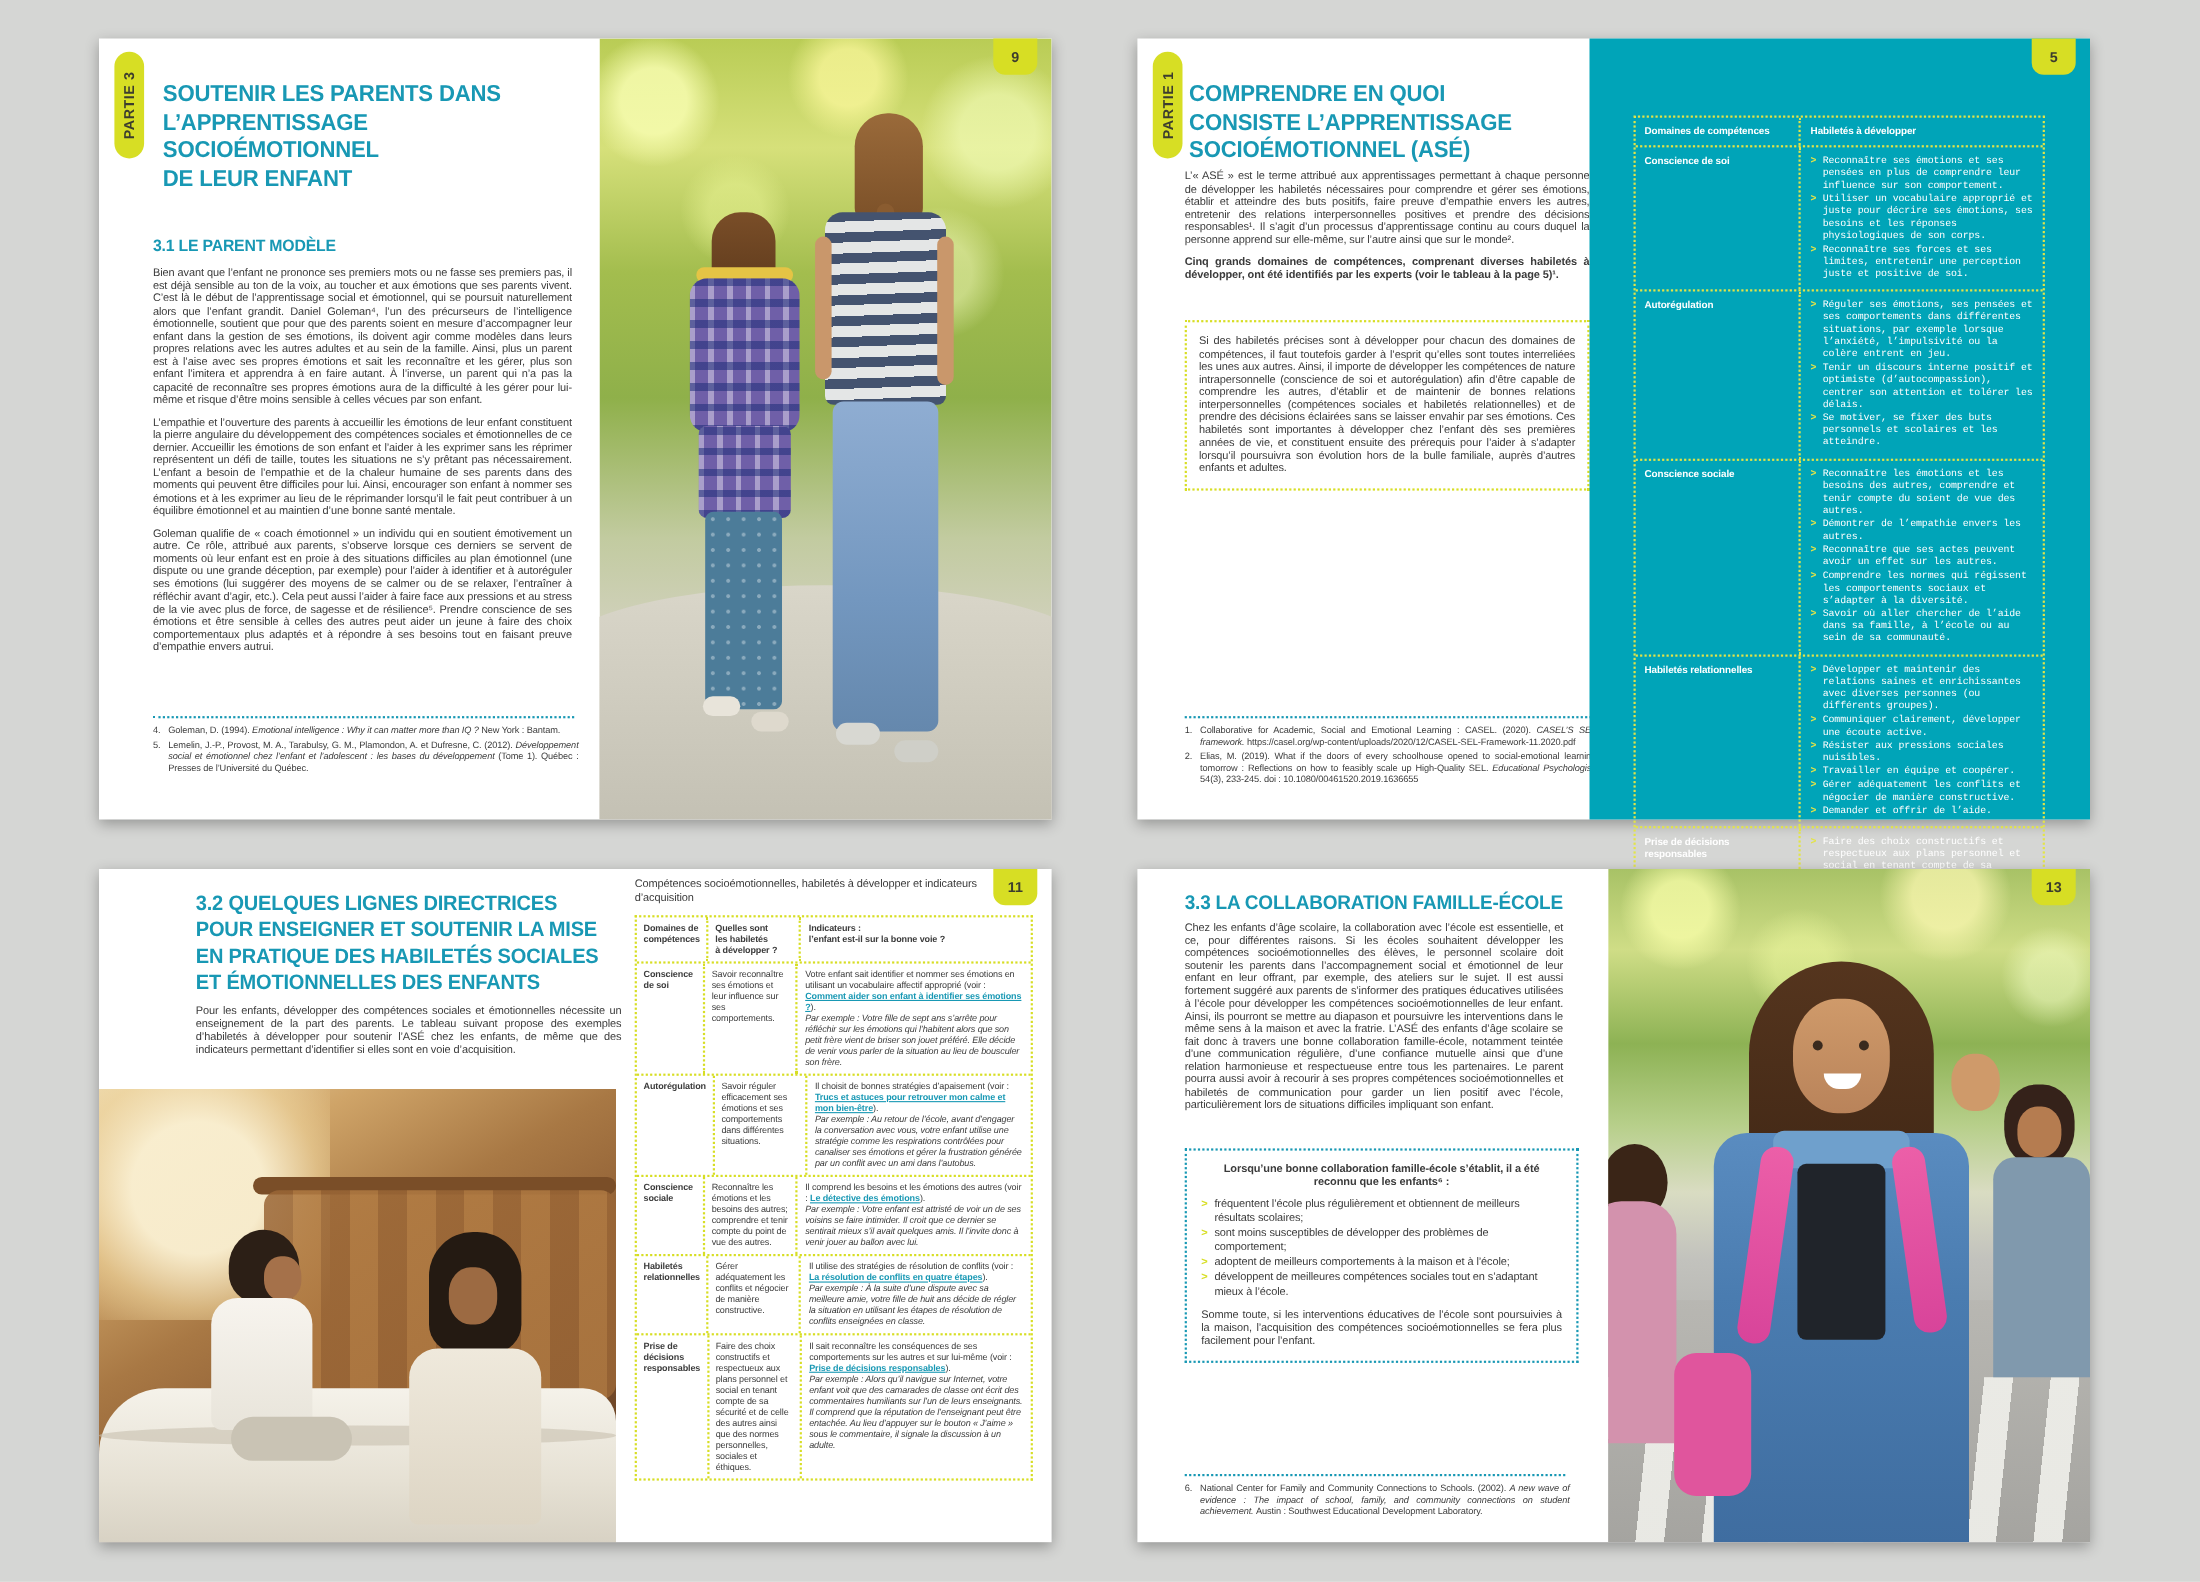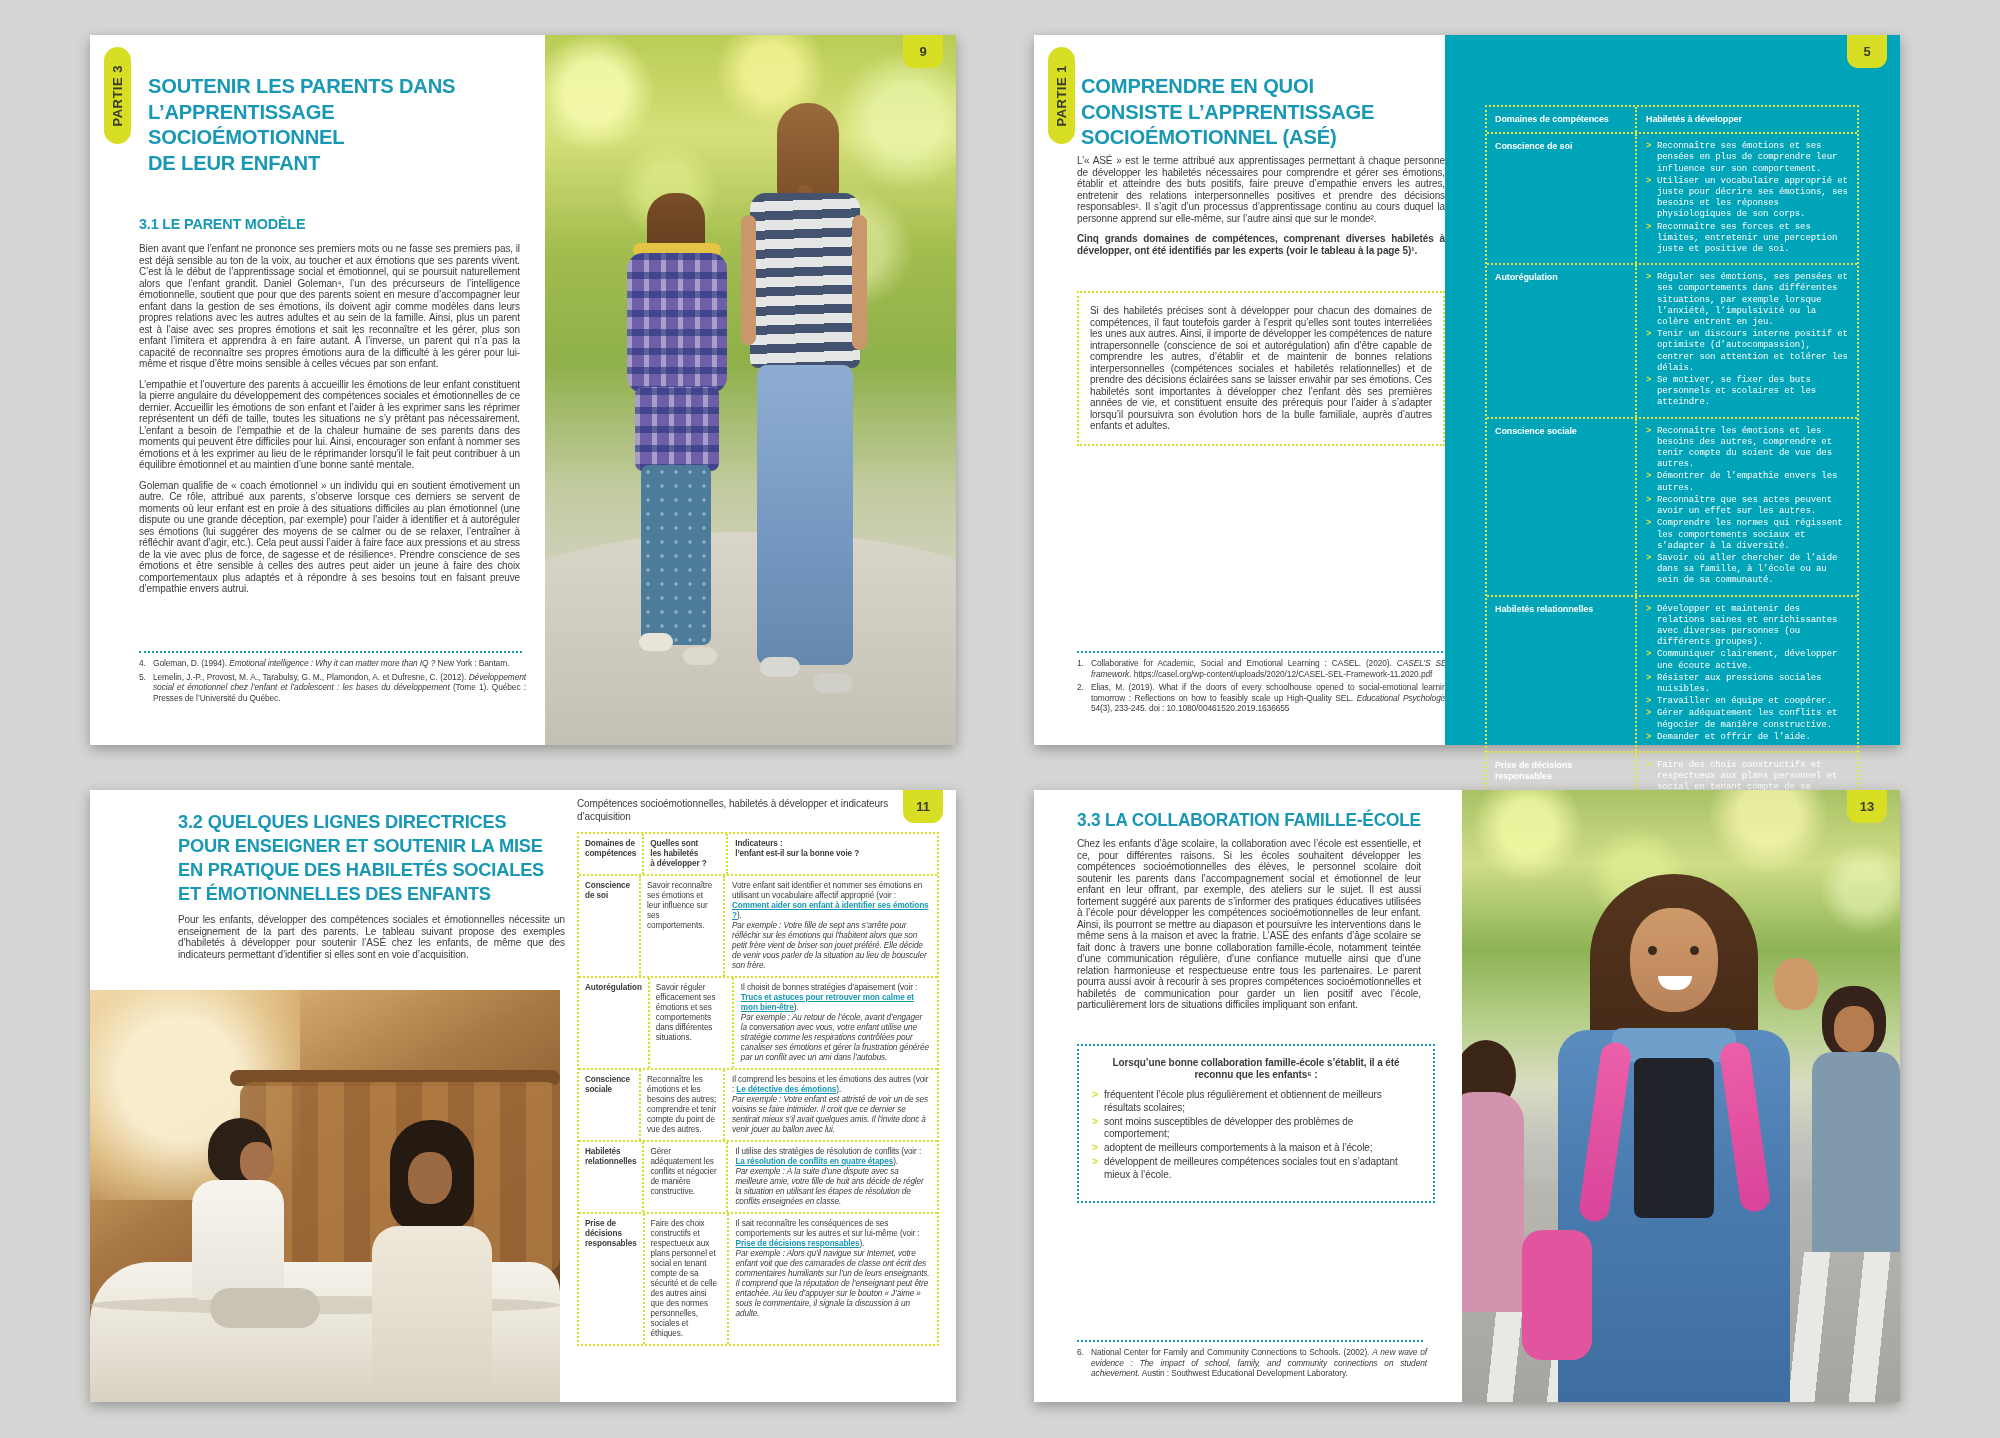--- a/index.html
+++ b/index.html
@@ -307,20 +307,21 @@
       <p class="bodypara">Chez les enfants d’âge scolaire, la collaboration avec l’école est essentielle, et ce, pour différentes raisons. Si les écoles souhaitent développer les compétences socioémotionnelles des élèves, le personnel scolaire doit soutenir les parents dans l’accompagnement social et émotionnel de leur enfant en leur offrant, par exemple, des ateliers sur le sujet. Il est aussi fortement suggéré aux parents de s’informer des pratiques éducatives utilisées à l’école pour développer les compétences socioémotionnelles de leur enfant. Ainsi, ils pourront se mettre au diapason et poursuivre les interventions dans le même sens à la maison et avec la fratrie. L’ASÉ des enfants d’âge scolaire se fait donc à travers une bonne collaboration famille-école, notamment teintée d’une communication régulière, d’une confiance mutuelle ainsi que d’une relation harmonieuse et respectueuse entre tous les partenaires. Le parent pourra aussi avoir à recourir à ses propres compétences socioémotionnelles et habiletés de communication pour garder un lien positif avec l’école, particulièrement lors de situations difficiles impliquant son enfant.</p>
     </div>
     <div class="callout-teal">
       <p class="co-head">Lorsqu’une bonne collaboration famille-école s’établit, il a été reconnu que les enfants⁶ :</p>
       <ul class="co-bullets">
           <li>fréquentent l’école plus régulièrement et obtiennent de meilleurs résultats scolaires;</li>
           <li>sont moins susceptibles de développer des problèmes de comportement;</li>
           <li>adoptent de meilleurs comportements à la maison et à l’école;</li>
           <li>développent de meilleures compétences sociales tout en s’adaptant mieux à l’école.</li>
         </ul>
+      <p class="co-close">Somme toute, si les interventions éducatives de l’école sont poursuivies à la maison, l’acquisition des compétences socioémotionnelles se fera plus facilement pour l’enfant.</p>
     </div>
     <div class="fn-sep"></div>
     <ol class="fns">
       <li class="fn">
         <span class="fn-num">6.</span>
         <span class="fn-body"><span>National Center for Family and Community Connections to Schools. (2002). </span><i>A new wave of evidence : The impact of school, family, and community connections on student achievement. </i><span>Austin : Southwest Educational Development Laboratory.</span></span>
       </li>
     </ol>
     <div class="photo ph-p13">
       <div style="inset:0;background:linear-gradient(180deg,#a8c266 0%,#cfdd86 12%,#8db254 26%,#b7cf8a 38%,#d9dcc2 48%,#c2c2bd 58%,#b3b3af 72%,#a8a8a4 100%);"></div>

